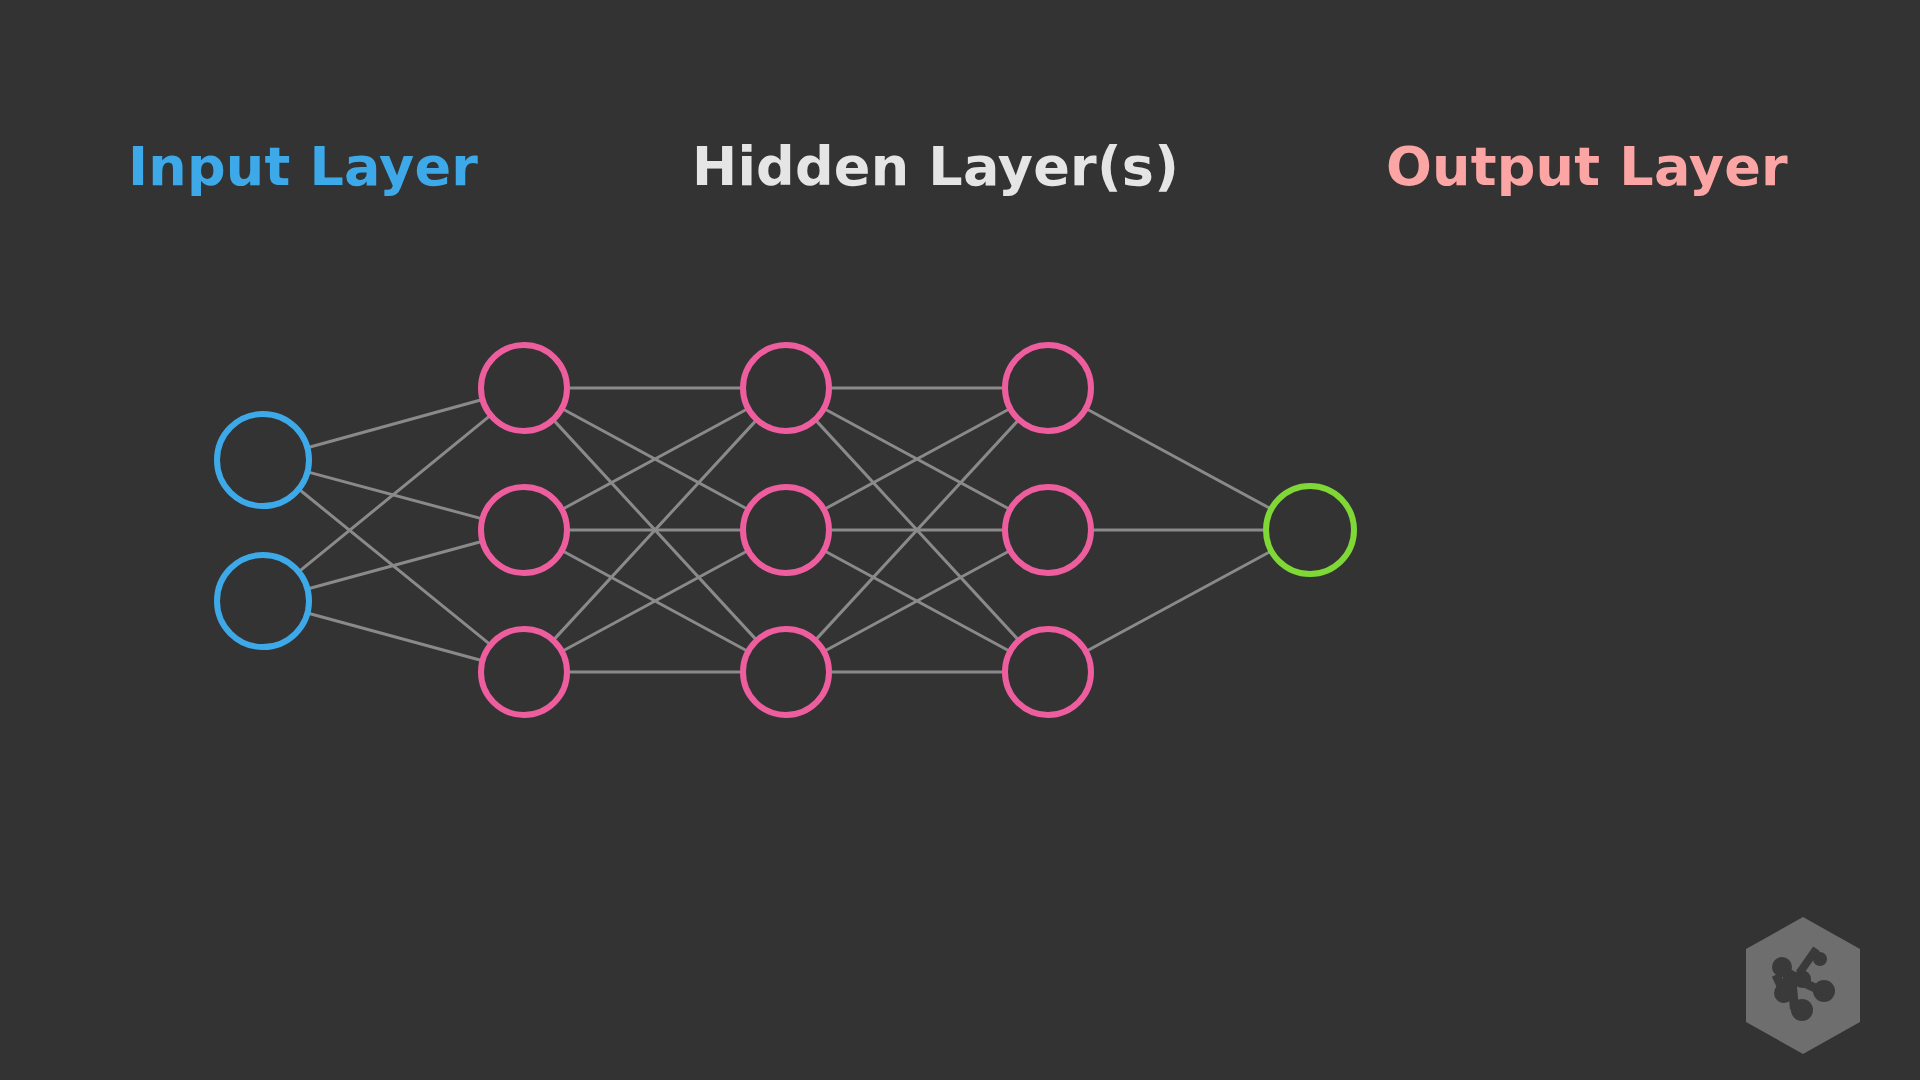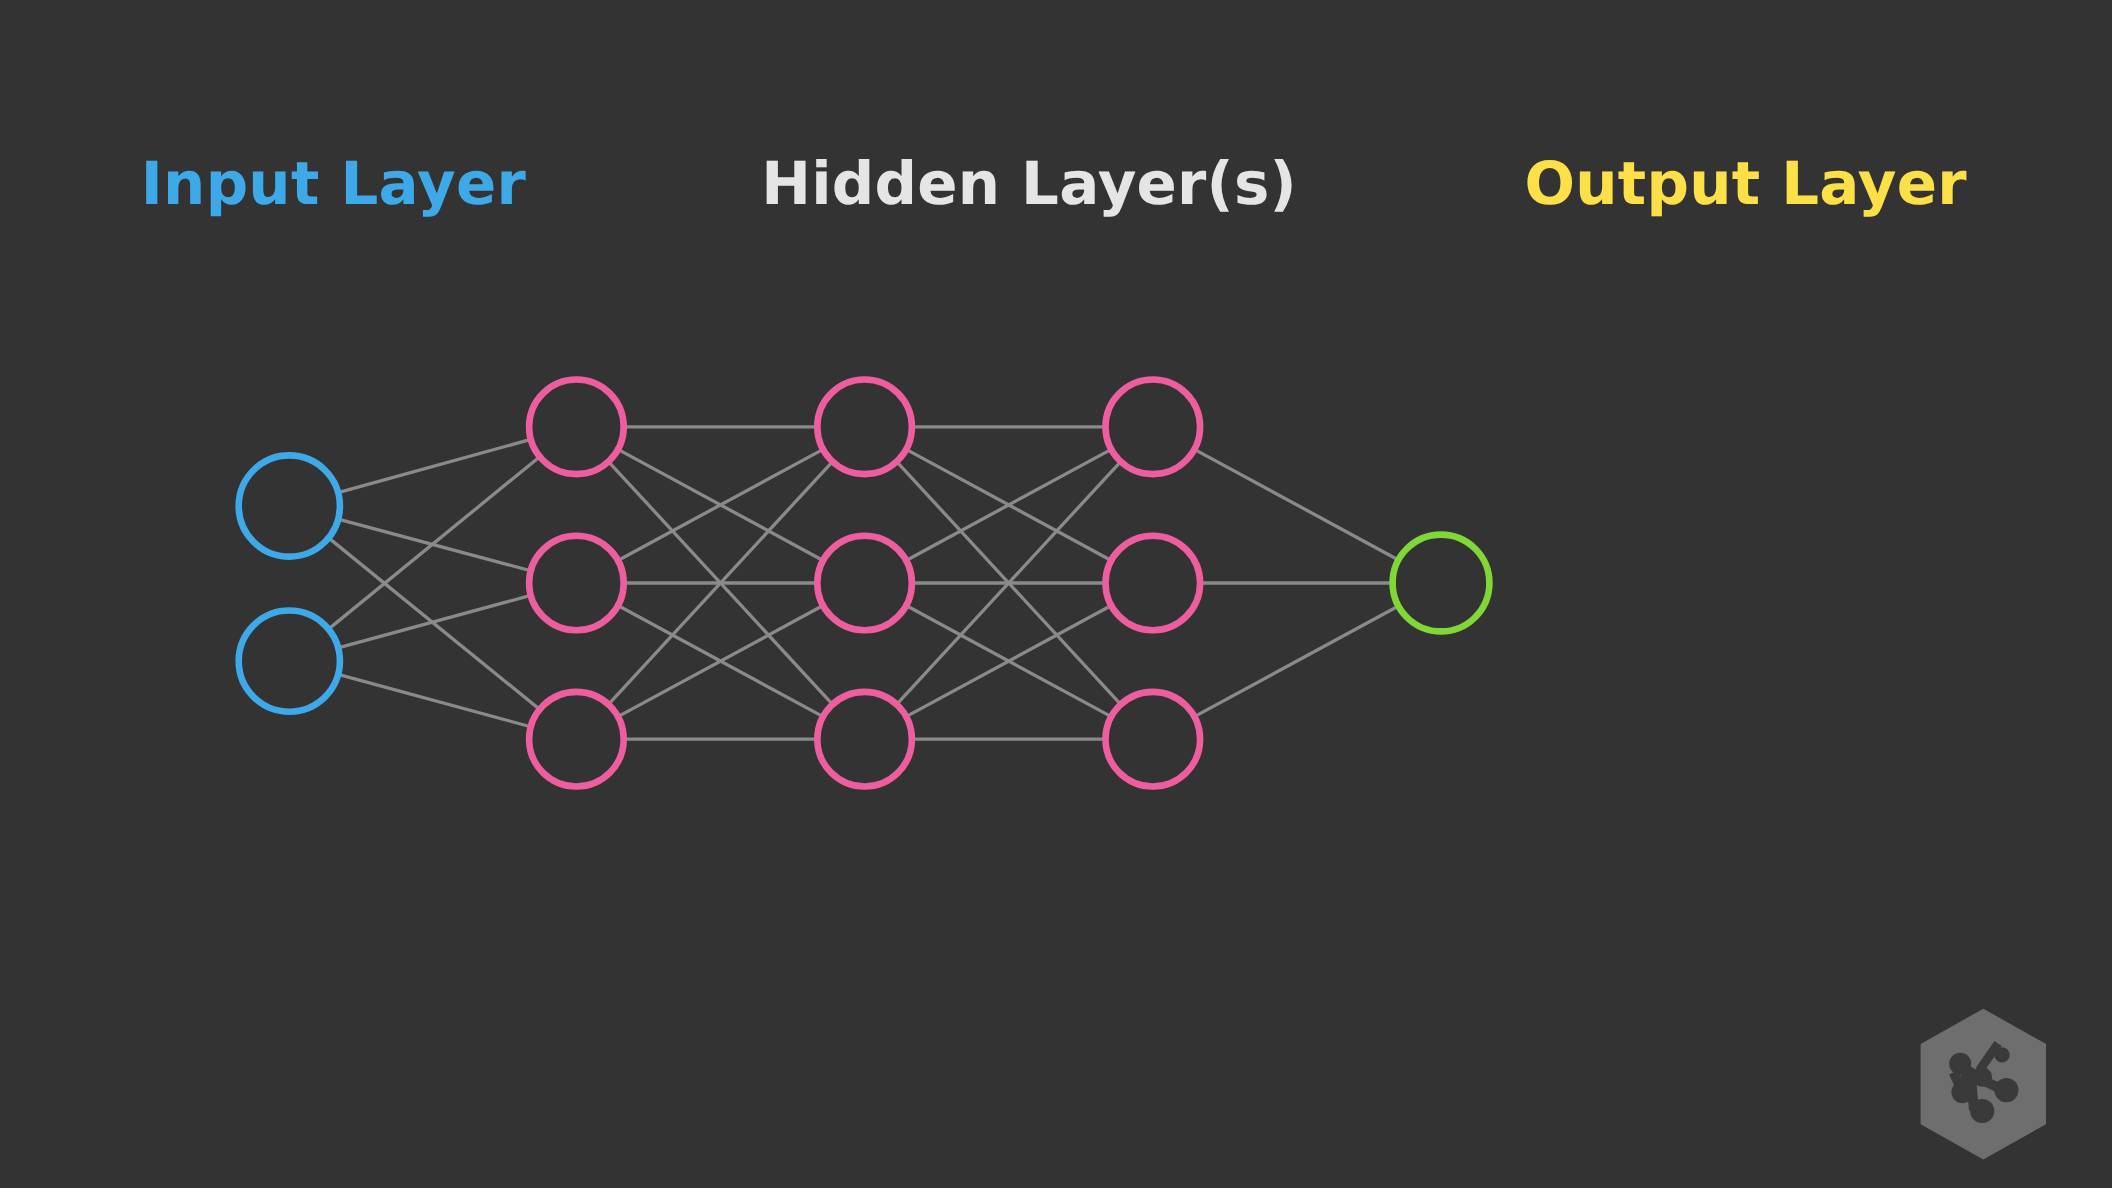--- a/index.html
+++ b/index.html
@@ -97,21 +97,21 @@
         <circle cx="1048" cy="388" r="43" fill="none" stroke="#EE5E9E" stroke-width="6"></circle>
         <circle cx="1048" cy="530" r="43" fill="none" stroke="#EE5E9E" stroke-width="6"></circle>
         <circle cx="1048" cy="672" r="43" fill="none" stroke="#EE5E9E" stroke-width="6"></circle>
         <circle cx="1310" cy="530" r="44" fill="none" stroke="#7FD836" stroke-width="6"></circle>
       </g>
   </svg>
 
   <div class="layer-labels">
     <div class="layer-label" id="label-input" style="color: rgb(61, 169, 232);">Input Layer</div>
     <div class="layer-label" id="label-hidden" style="color: #e5e5e5;">Hidden Layer(s)</div>
-    <div class="layer-label" id="label-output" style="color: #fde047;">Output Layer</div>
+    <div class="layer-label" id="label-output" style="color: #fca5a5;">Output Layer</div>
   </div>
 
   <svg id="watermark" viewBox="0 0 130 145">
     <path id="wm-hex" d="M65 4 L122 36 L122 109 L65 141 L8 109 L8 36 Z" fill="#6E6E6E"></path>
     <g id="wm-glyph" fill="#3A3A3A">
       <circle cx="44" cy="54" r="10"></circle>
       <circle cx="46" cy="80" r="10"></circle>
       <circle cx="64" cy="97" r="11"></circle>
       <circle cx="86" cy="78" r="11"></circle>
       <circle cx="82" cy="46" r="7"></circle>

